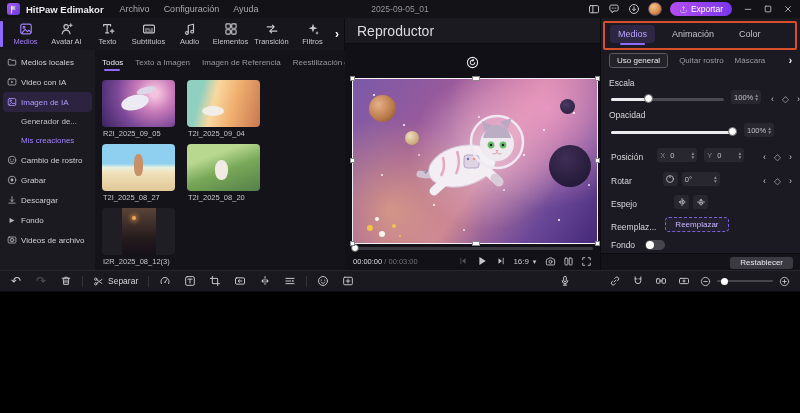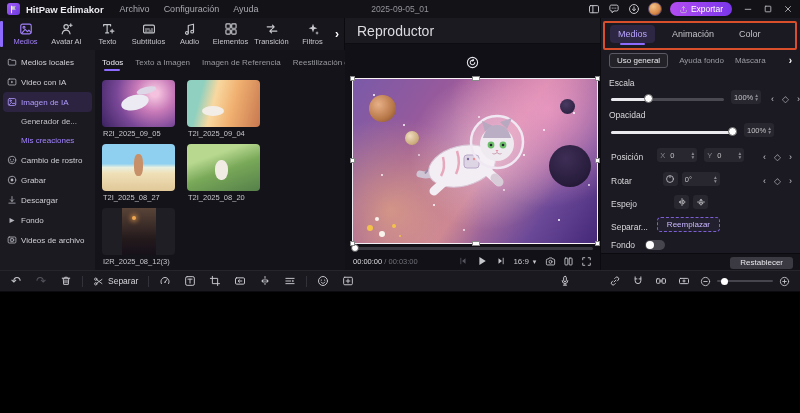--- a/index.html
+++ b/index.html
@@ -508,21 +508,21 @@
 
   <div id="inspector">
     <div class="annotation"></div>
     <div id="itabs">
         <span class="itab active">Medios</span>
         <span class="itab ">Animación</span>
         <span class="itab ">Color</span>
       </div>
     <div id="isubtabs">
         <span class="isub active">Uso general</span>
-        <span class="isub ">Ayuda fondo</span>
+        <span class="isub ">Quitar rostro</span>
         <span class="isub ">Máscara</span>
         <span style="margin-left:auto;color:#fff;font-weight:bold;font-size:10px" class="g">›</span>
       </div>
 
     <span class="ilabel" style="top:60px">Escala</span>
     <div class="irow" style="top:72px;padding-left:8px">
       <div class="slider" style="width:126px">
         <div class="sl-track"></div>
           <div class="sl-fill" style="width: 33%;"></div>
           <div class="sl-thumb" style="left: 33%;"></div>
@@ -642,21 +642,21 @@
                 <path d="M2.5 8h11"></path>
                 <path class="f" d="M5 6 8 2.8 11 6z"></path>
                 <path d="M5 10l3 3.2 3-3.2z"></path>
               </svg>
             </span>
           </span>
         </span>
     </div>
 
     <div class="irow" style="top:199px;padding:0 8px">
-      <span>Separar...</span>
+      <span>Reemplaz...</span>
       <span class="replace-btn" style="margin-left:9px">Reemplazar</span>
     </div>
 
     <div class="irow" style="top:222px;padding:0 8px">
       <span>Fondo</span>
       <span class="tog" style="margin-left:10px">
           <span class="tog-knob"></span>
         </span>
     </div>
 

